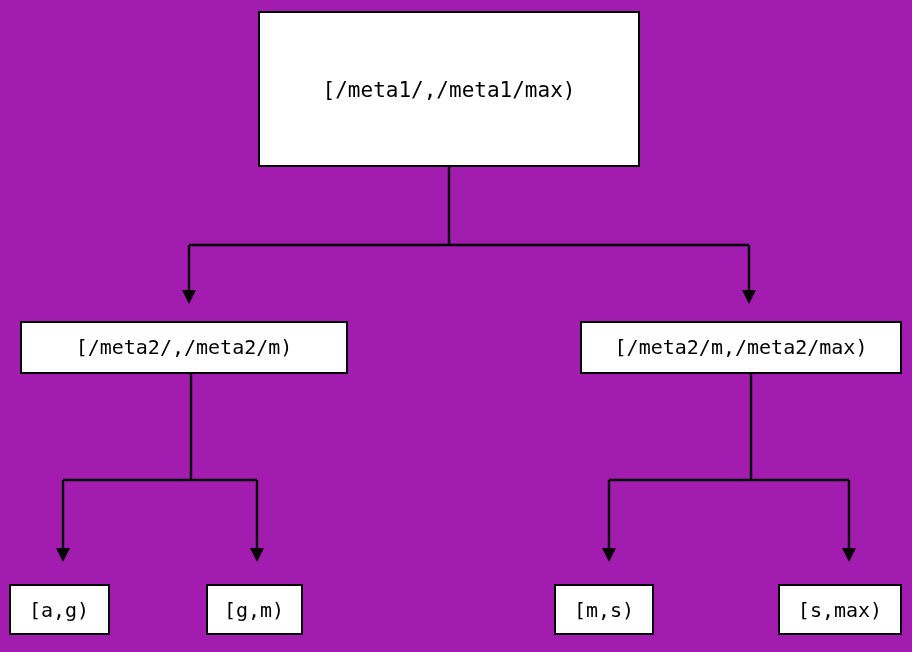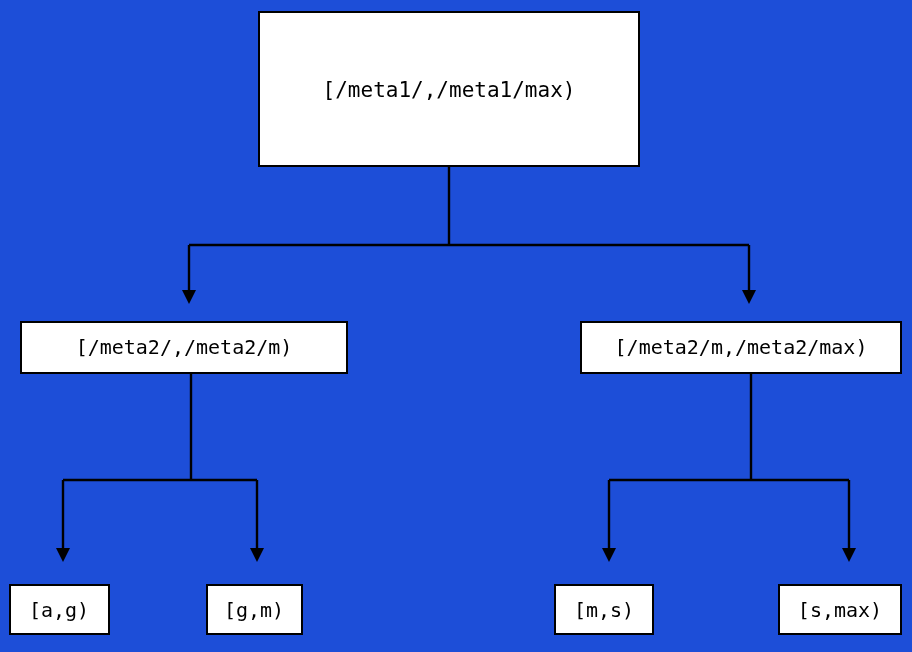--- a/index.html
+++ b/index.html
@@ -11,21 +11,21 @@
   body {
     width: 912px;
     height: 652px;
     overflow: hidden;
     font-family: "DejaVu Sans Mono", "Liberation Mono", monospace;
   }
   #diagram-root {
     position: relative;
     width: 912px;
     height: 652px;
-    background: #1d4ed8;
+    background: #a21caf;
   }
   svg.tree-canvas {
     display: block;
     width: 912px;
     height: 652px;
   }
   .node-box {
     fill: #ffffff;
     stroke: #000000;
     stroke-width: 2;

